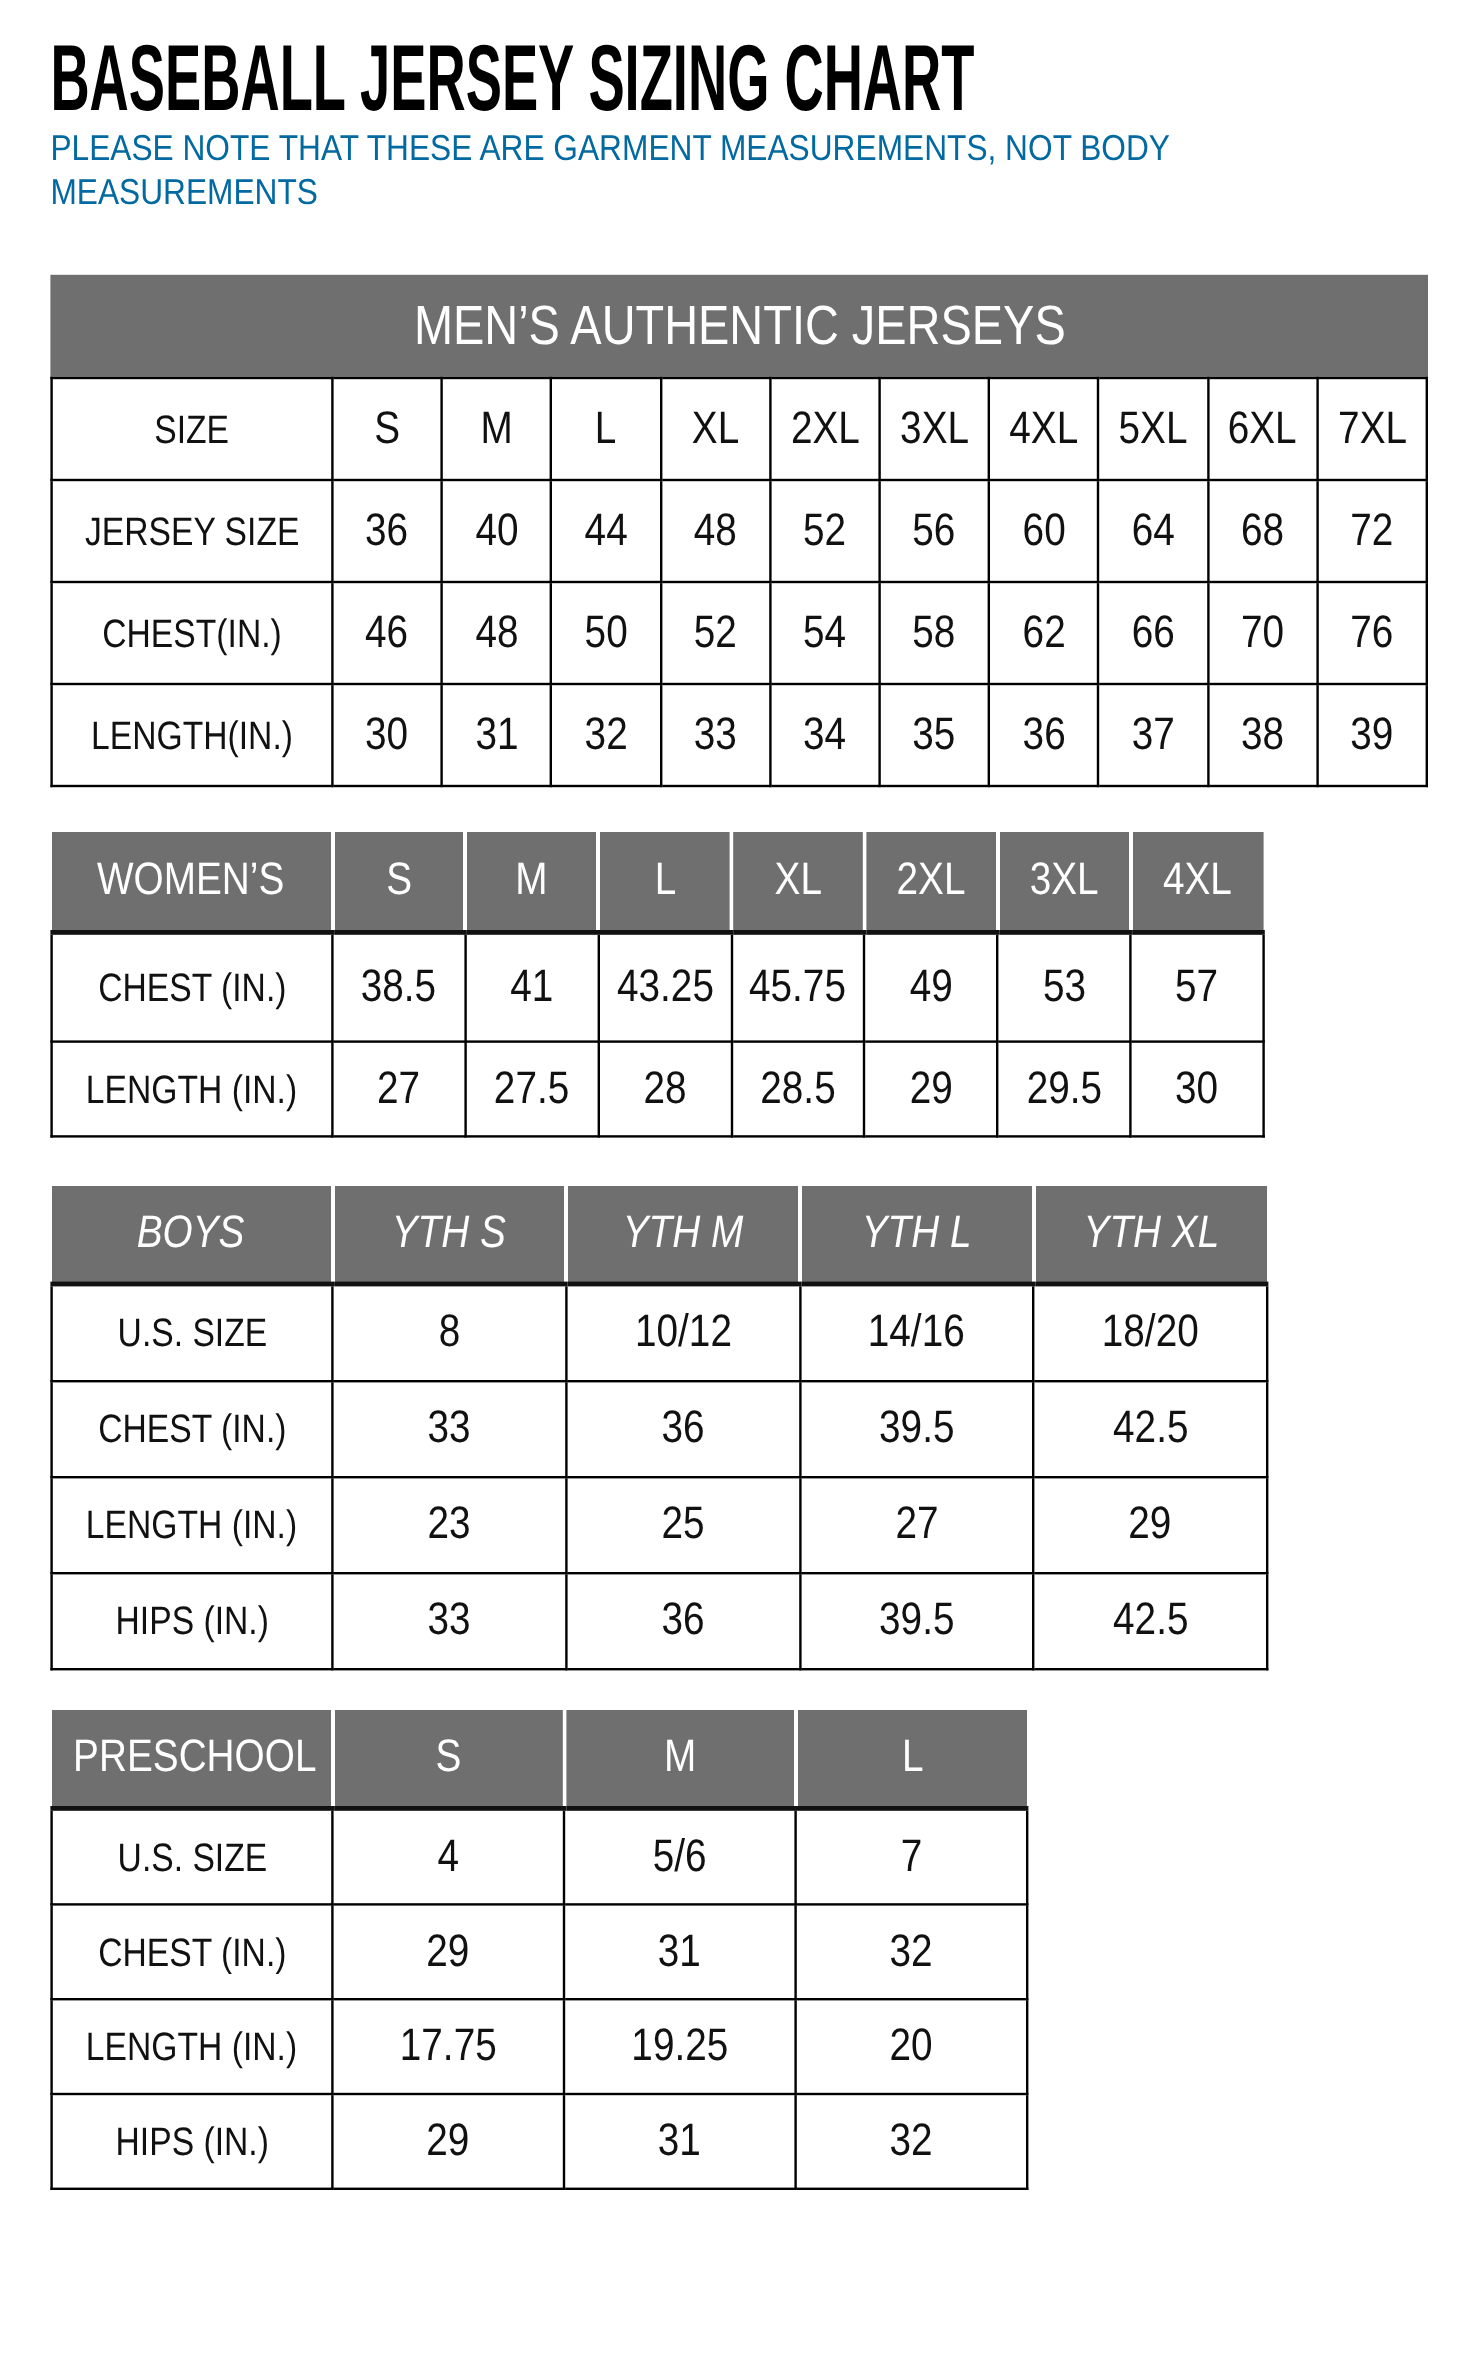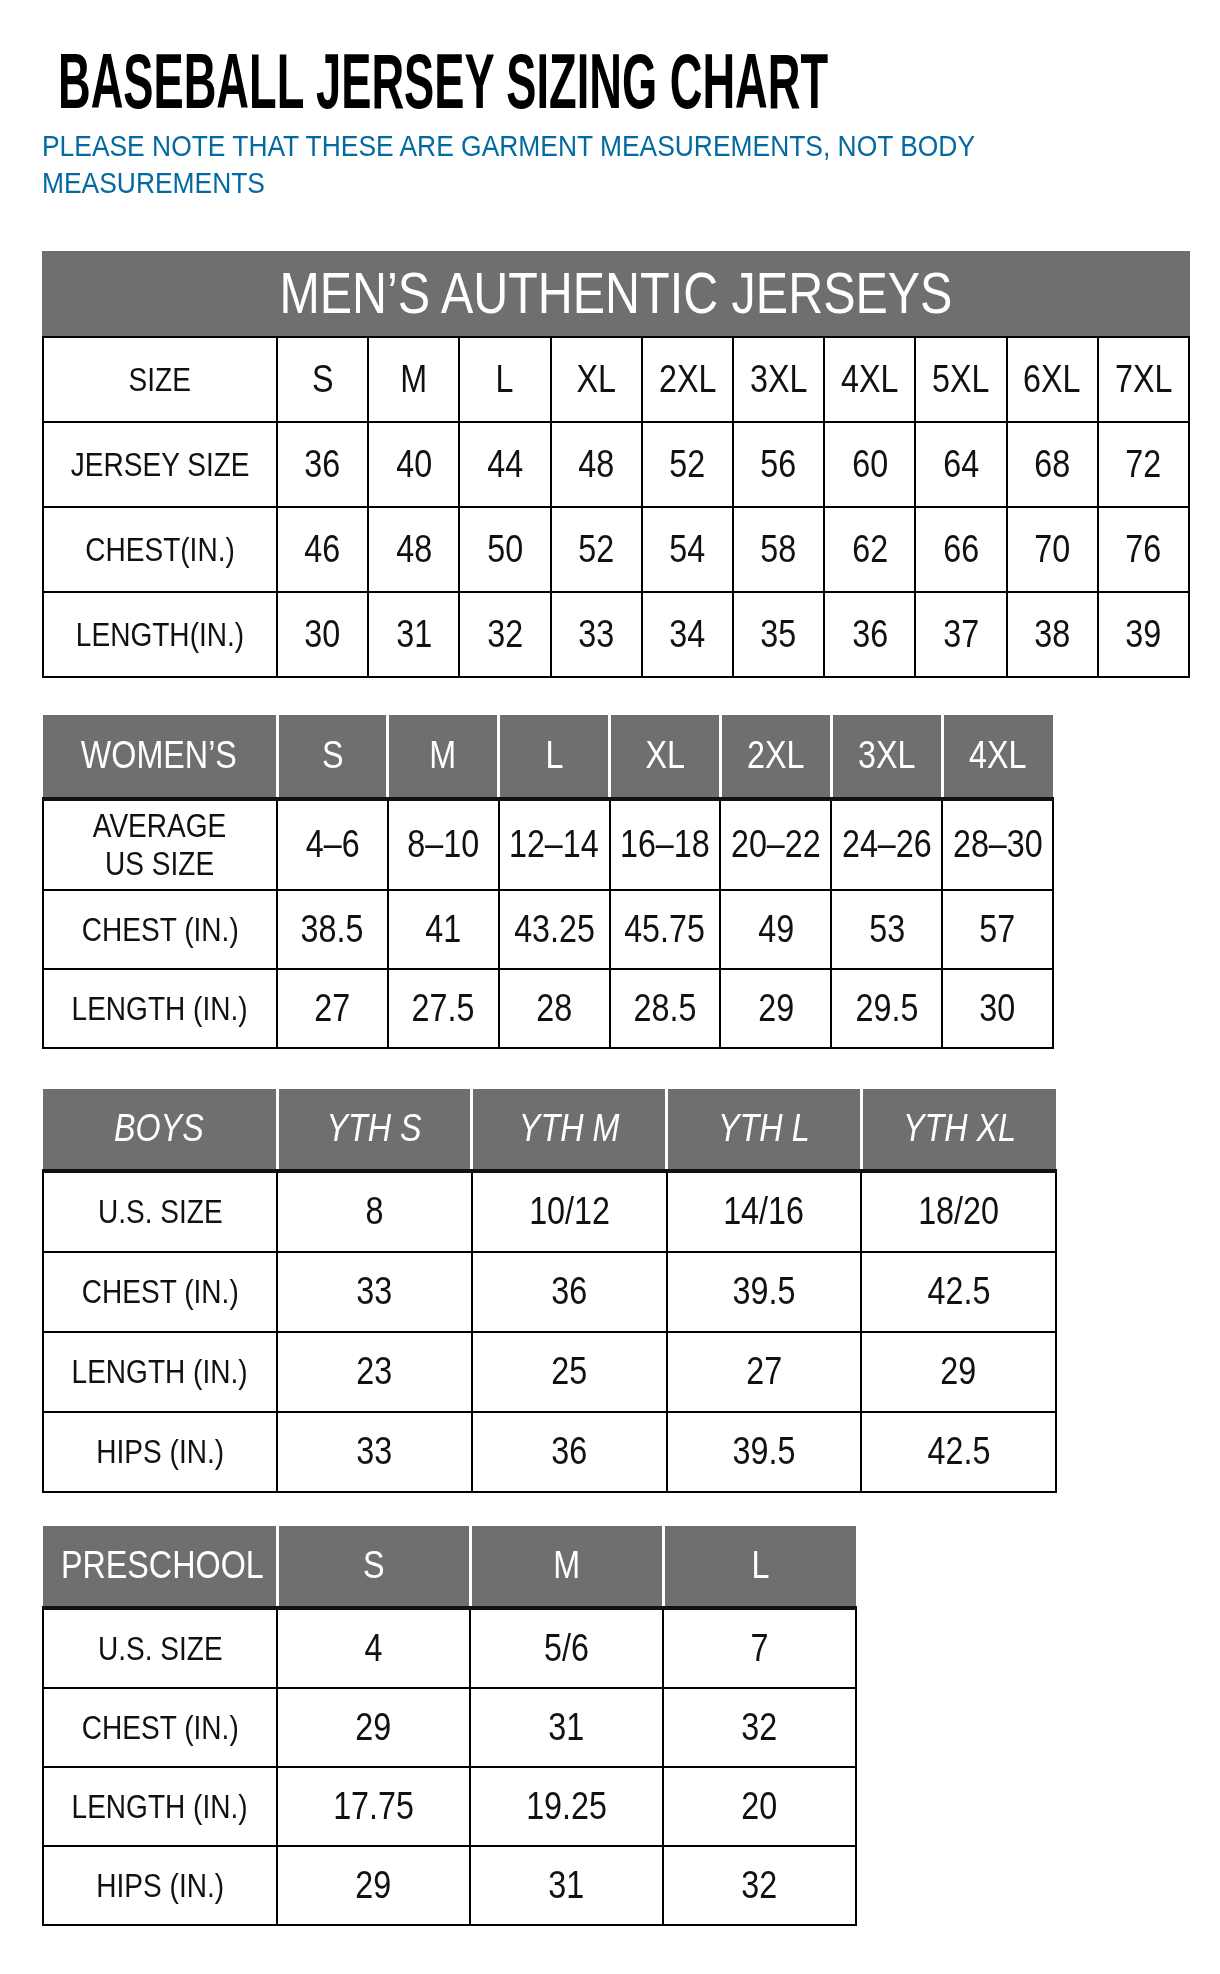--- a/index.html
+++ b/index.html
@@ -11,21 +11,21 @@
   }
   .page {
     width: 1220px;
     min-height: 1974px;
     box-sizing: border-box;
     padding: 26px 0 20px 42px;
     background: #ffffff;
   }
   
   h1.title {
-    margin: 16px;
+    margin: 0;
     padding: 0;
     line-height: 1.0;
     height: 70px;
     white-space: nowrap;
   }
   .title-sq {
     display: inline-block;
     transform: scaleX(0.58);
     transform-origin: left center;
     font-size: 78px;
@@ -85,21 +85,21 @@
   
   .t-mens { margin-top: 50px; }
   .t-mens .banner {
     width: 1148px;
     height: 85px;
     background: #6f6f6f;
     color: #ffffff;
     display: flex;
     align-items: center;
     justify-content: center;
-    font-size: 57px;
+    font-size: 46px;
   }
   .t-mens table { width: 1148px; }
   .t-mens td { height: 83px; }
   
   .t-womens { margin-top: 37px; }
   .t-womens table { width: 1012px; }
   .t-womens .gray-row th { height: 82px; }
   .t-womens td { height: 77px; }
   .t-womens tbody tr:first-child td { height: 88px; }
   
@@ -214,31 +214,20 @@
               <th><span class="sq">M</span></th>
               <th><span class="sq">L</span></th>
               <th><span class="sq">XL</span></th>
               <th><span class="sq">2XL</span></th>
               <th><span class="sq">3XL</span></th>
               <th><span class="sq">4XL</span></th>
             </tr>
           </thead>
           <tbody>
             <tr>
-              <td class="label-cell"><span class="sq">AVERAGE
-US SIZE</span></td>
-              <td class="value-cell"><span class="sq">4–6</span></td>
-              <td class="value-cell"><span class="sq">8–10</span></td>
-              <td class="value-cell"><span class="sq">12–14</span></td>
-              <td class="value-cell"><span class="sq">16–18</span></td>
-              <td class="value-cell"><span class="sq">20–22</span></td>
-              <td class="value-cell"><span class="sq">24–26</span></td>
-              <td class="value-cell"><span class="sq">28–30</span></td>
-            </tr>
-            <tr>
               <td class="label-cell"><span class="sq">CHEST (IN.)</span></td>
               <td class="value-cell"><span class="sq">38.5</span></td>
               <td class="value-cell"><span class="sq">41</span></td>
               <td class="value-cell"><span class="sq">43.25</span></td>
               <td class="value-cell"><span class="sq">45.75</span></td>
               <td class="value-cell"><span class="sq">49</span></td>
               <td class="value-cell"><span class="sq">53</span></td>
               <td class="value-cell"><span class="sq">57</span></td>
             </tr>
             <tr>

